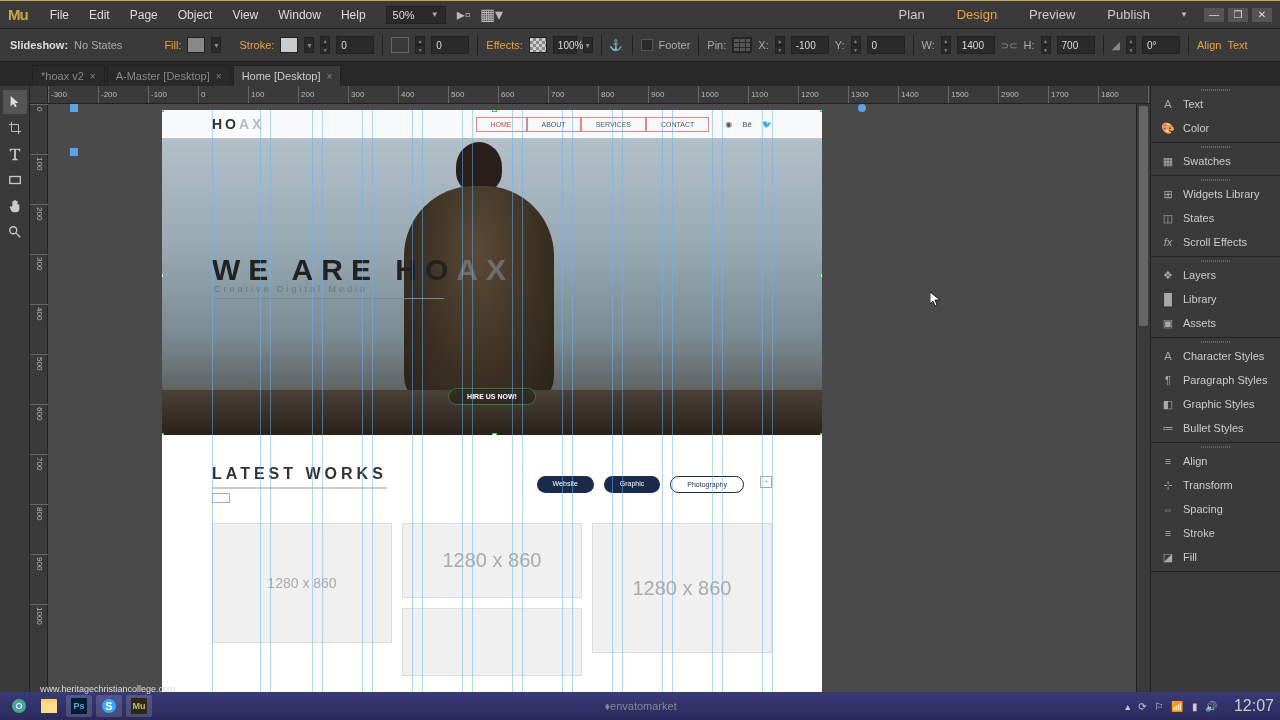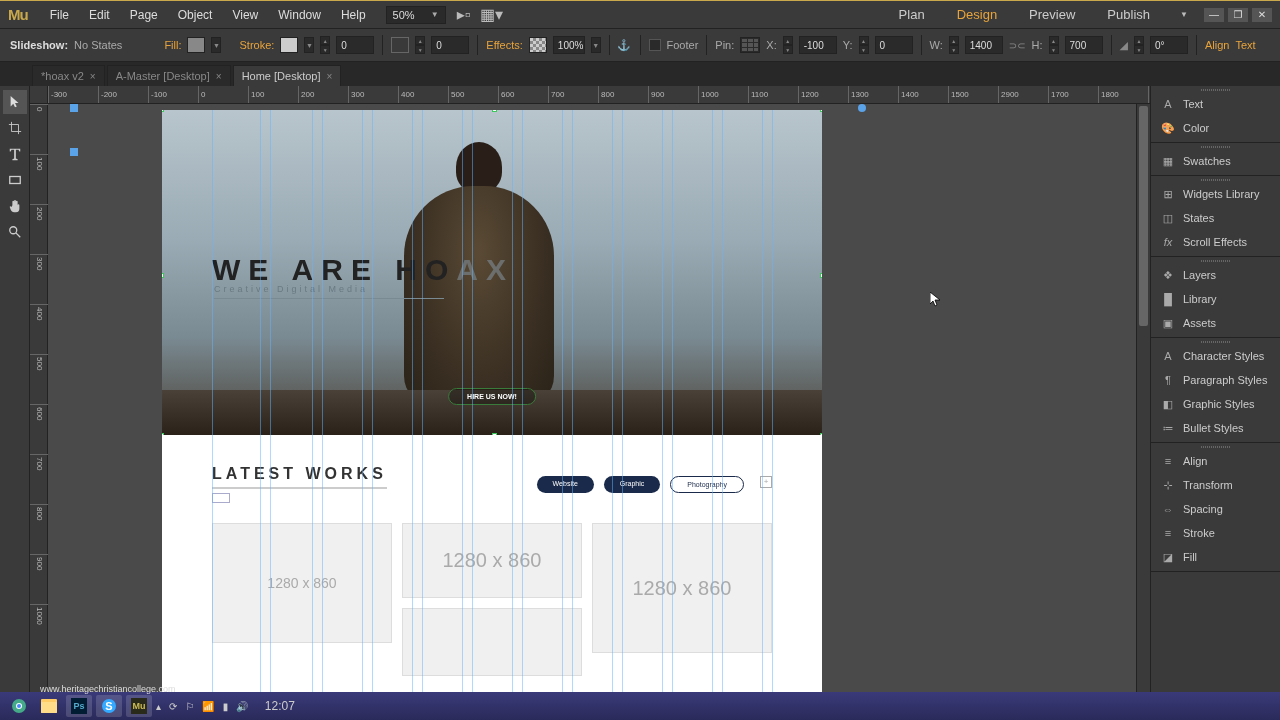--- a/index.html
+++ b/index.html
@@ -104,21 +104,21 @@
 .panel-icon { width: 14px; height: 14px; display: flex; align-items: center; justify-content: center; color: #aaa; flex-shrink: 0; }
 .panel-grip { height: 4px; display: flex; justify-content: center; align-items: center; }
 .panel-grip::before { content: ""; width: 30px; height: 2px; background: repeating-linear-gradient(90deg, #666 0 1px, transparent 1px 2px); }
 
 
 .taskbar { position: absolute; bottom: 0; left: 0; right: 0; height: 28px; background: linear-gradient(180deg, #3a3a7a 0%, #2a2a5a 100%); display: flex; align-items: center; padding: 0 6px; }
 .task-icon { width: 26px; height: 22px; margin-right: 4px; display: flex; align-items: center; justify-content: center; border-radius: 2px; cursor: pointer; }
 .task-icon.active { background: rgba(255,255,255,0.15); }
 .task-spacer { flex: 1; text-align: center; color: #888; font-size: 11px; }
 .tray { display: flex; align-items: center; gap: 8px; color: #ccc; font-size: 10px; }
-.clock { font-size: 12px; margin-left: 8px; margin-right: 6px; }
+.clock { font-size: 16px; margin-left: 8px; }
 
 .cursor { position: absolute; left: 930px; top: 292px; width: 12px; height: 16px; pointer-events: none; }
 .watermark { position: absolute; left: 40px; bottom: 26px; color: #ddd; font-size: 9px; }
 </style>
 </head>
 <body>
 
 <div class="menubar">
   <span class="app-logo">Mu</span>
   <span class="menu-item">File</span>
@@ -166,21 +166,21 @@
   <div class="ctrl-sep"></div>
   <div class="ctrl-swatch" style="background:#3a3a3a;border-color:#666"></div>
   <div class="ctrl-spinner">
       <span>▲</span>
       <span>▼</span>
     </div>
   <div class="ctrl-num">0</div>
   <div class="ctrl-sep"></div>
   <span class="ctrl-label orange">Effects:</span>
   <div class="ctrl-swatch" style="background:repeating-conic-gradient(#888 0 25%,#ccc 0 50%) 0 0/6px 6px"></div>
-  <div class="ctrl-num" style="width:32px">100%</div>
+  <div class="ctrl-num" style="width:24px">100%</div>
   <div class="ctrl-dd">▼</div>
   <div class="ctrl-sep"></div>
   <span style="color:#aaa">⚓</span>
   <div class="ctrl-sep"></div>
   <div class="ctrl-chk"></div>
   <span class="ctrl-label">Footer</span>
   <div class="ctrl-sep"></div>
   <span class="ctrl-label">Pin:</span>
   <div style="width:20px;height:16px;background:#2a2a2a;border:1px solid #222;display:grid;grid-template:repeat(3,1fr)/repeat(3,1fr);gap:1px;padding:1px">
       <span style="background:#555"></span>
@@ -328,20 +328,34 @@
       <div class="page-marker" style="top:-6px;right:-44px;border-radius:50%"></div>
       <div class="page-marker" style="top:38px;left:-92px"></div>
       <div class="page">
 
         <div class="hero">
           <div class="hero-figure">
             <div class="hero-head"></div>
               <div class="hero-body"></div>
           </div>
           <div class="hero-rocks"></div>
+          <div class="hero-topbar">
+            <span class="hero-logo"><span>HO</span><span class="faded">AX</span></span>
+            <div class="hero-nav">
+              <span class="active">HOME</span>
+              <span>ABOUT</span>
+              <span>SERVICES</span>
+              <span>CONTACT</span>
+            </div>
+            <div class="hero-social">
+              <span>◉</span>
+              <span>Bē</span>
+              <span>🐦</span>
+            </div>
+          </div>
           <div class="hero-headline"><span>WE ARE HO</span><span class="faded">AX</span></div>
           <div class="hero-sub">Creative Digital Media</div>
           <div class="hero-cta">HIRE US NOW!</div>
           <div class="sel-outline">
             <div class="sel-handle" style="top:-3px;left:-3px"></div>
               <div class="sel-handle" style="top:-3px;left:50%"></div>
               <div class="sel-handle" style="top:-3px;right:-3px"></div>
             <div class="sel-handle" style="top:50%;left:-3px"></div>
               <div class="sel-handle" style="top:50%;right:-3px"></div>
             <div class="sel-handle" style="bottom:-3px;left:-3px"></div>
@@ -523,20 +537,21 @@
     </div>
   <div class="task-icon active">
       <svg width="16" height="16" viewBox="0 0 16 16">
         <circle cx="8" cy="8" r="7" fill="#3af"></circle>
         <text x="8" y="12" text-anchor="middle" fill="#fff" font-size="11" font-weight="bold">S</text>
       </svg>
     </div>
   <div class="task-icon active">
       <div style="width:16px;height:16px;background:#2a2a1a;color:#cb5;font-size:9px;font-weight:bold;display:flex;align-items:center;justify-content:center">Mu</div>
     </div>
+  <div class="task-spacer">♦envatomarket</div>
   <div class="tray">
     <span>▴</span>
     <span>⟳</span>
     <span>⚐</span>
     <span>📶</span>
     <span>▮</span>
     <span>🔊</span>
     <span class="clock">12:07</span>
   </div>
 </div>

